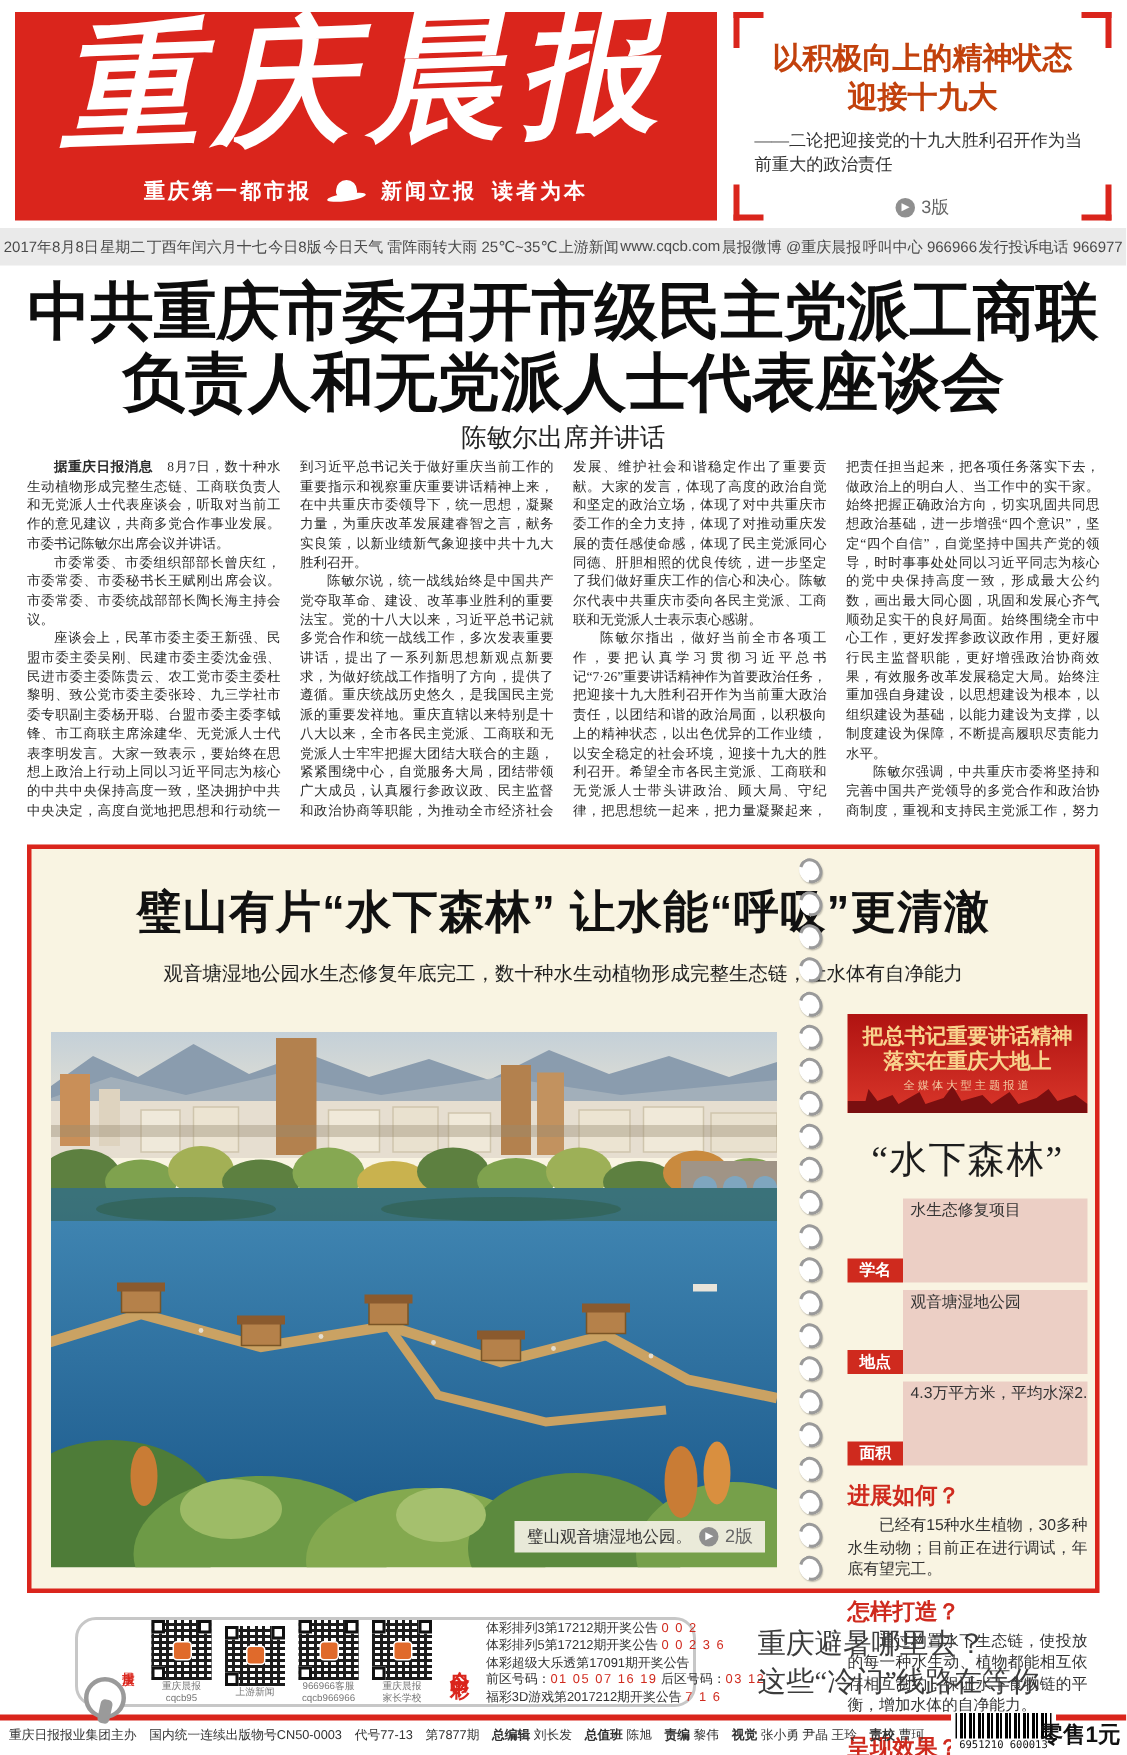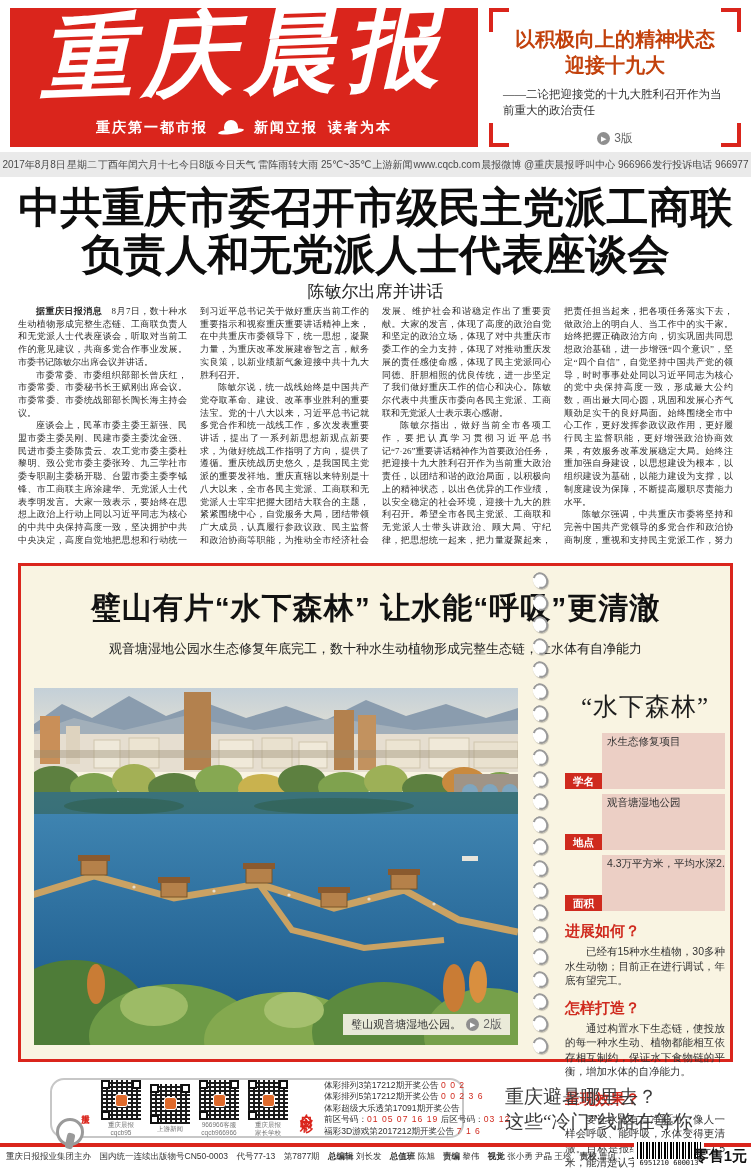--- a/index.html
+++ b/index.html
@@ -291,20 +291,28 @@
         <span class="ring"></span>
         <span class="ring"></span>
         <span class="ring"></span>
         <span class="ring"></span>
         <span class="ring"></span>
         <span class="ring"></span>
         <span class="ring"></span>
       </div>
 
     <div class="sidebar">
+      <div class="banner">
+        <div class="banner-l first">把总书记重要讲话精神</div>
+        <div class="banner-l">落实在重庆大地上</div>
+        <div class="banner-sub">全媒体大型主题报道</div>
+        <svg width="160" height="22" viewBox="0 0 160 22">
+          <path d="M0,22 L0,14 L12,14 L14,6 L20,14 L30,10 L34,16 L48,8 L52,16 L64,12 L70,4 L76,14 L90,10 L96,16 L108,8 L114,16 L126,12 L134,6 L140,14 L152,10 L160,16 L160,22 Z" fill="#7a0f10"></path>
+        </svg>
+      </div>
       <div class="card-title">“水下森林”</div>
       <div class="facts">
         <div class="fact">
           <span class="fl">学名</span>
           <span class="fv">水生态修复项目</span>
         </div>
         <div class="fact">
           <span class="fl">地点</span>
           <span class="fv">观音塘湿地公园</span>
         </div>

